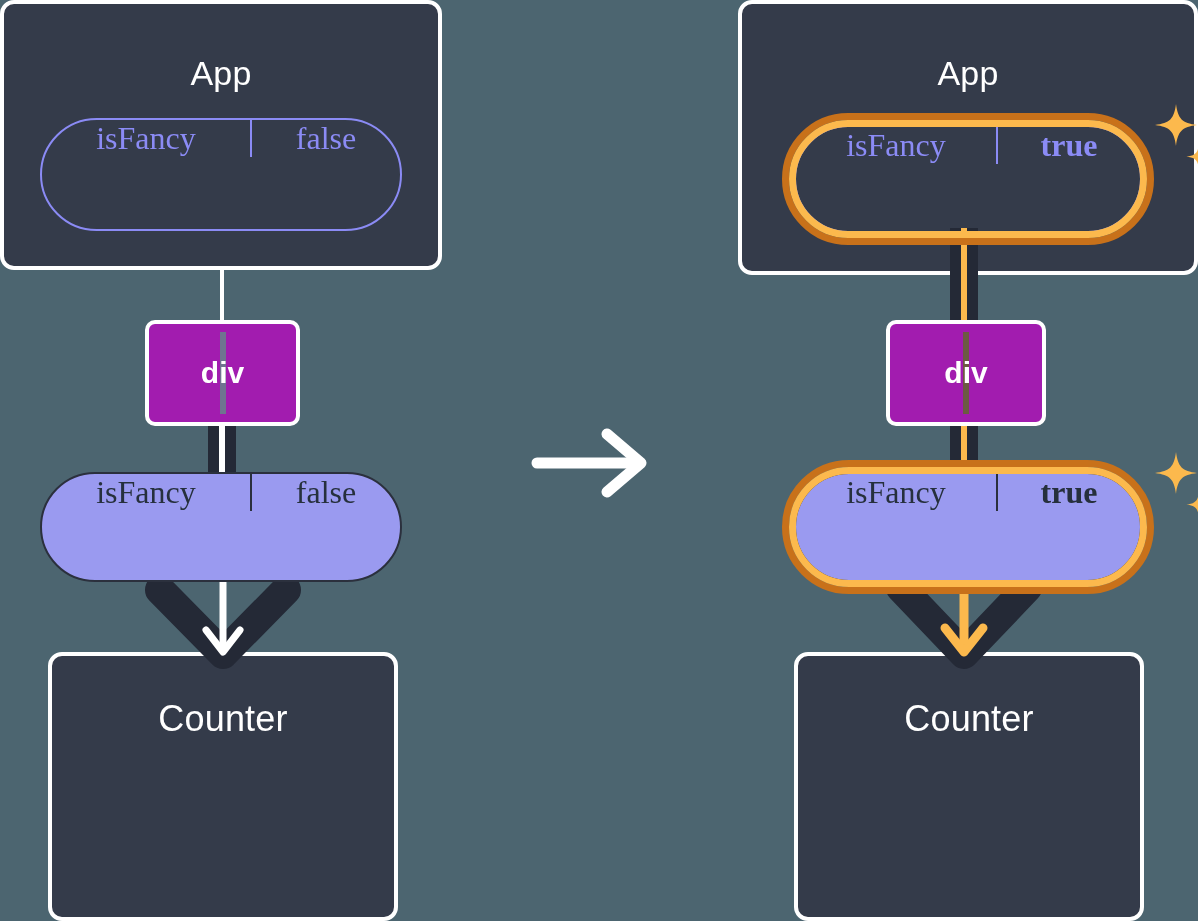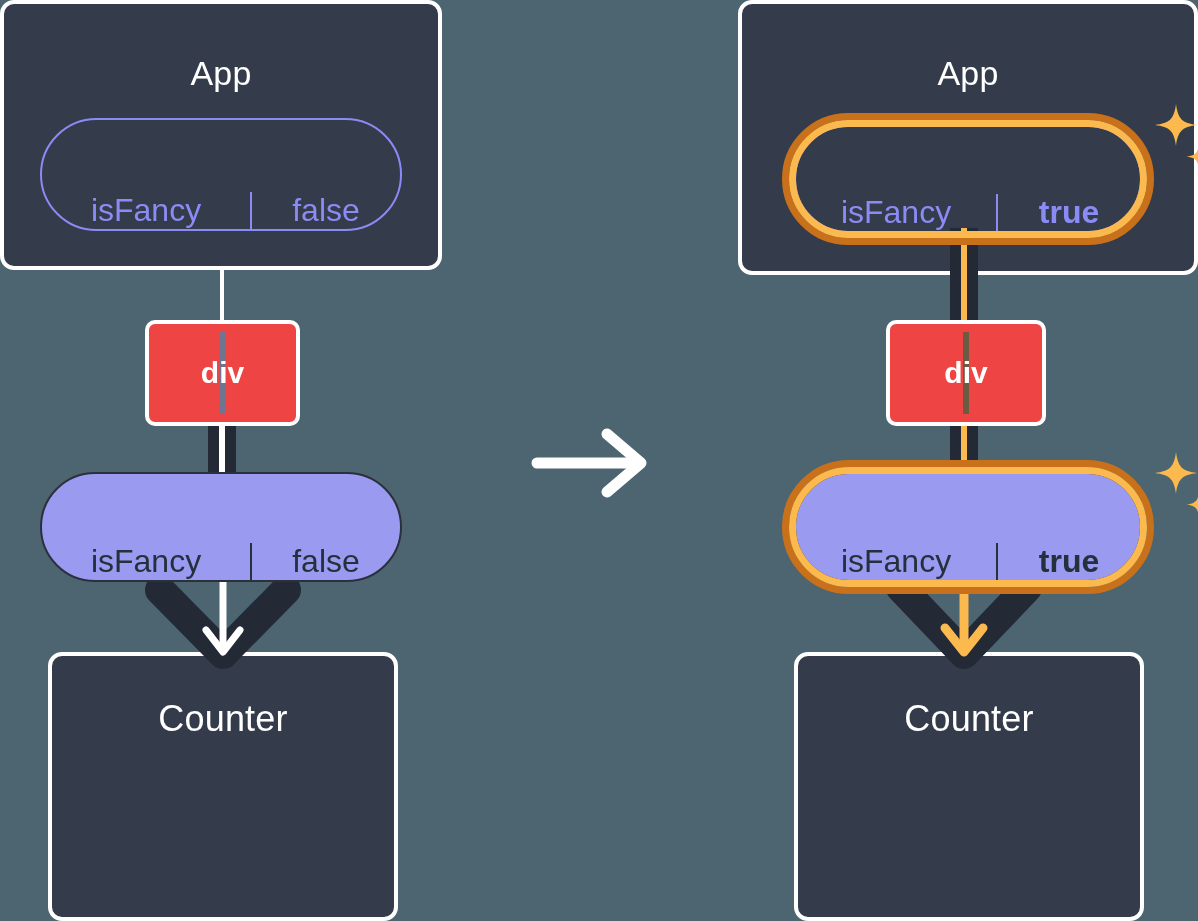--- a/index.html
+++ b/index.html
@@ -36,23 +36,24 @@
     letter-spacing:.2px;
   }
   .panel.left .app-card .card-title{top:50px;}
   .panel.right .app-card .card-title{top:50px;}
 
   
   .pill{
     position:absolute;
     box-sizing:border-box;
     display:flex;
-    align-items:flex-end;
+    align-items:flex-start;
     border-radius:999px;
     overflow:hidden;
+    font-family:Liberation Serif, serif;
   }
   .pill .cell{
     display:flex;align-items:center;justify-content:center;
     box-sizing:border-box;
     white-space:nowrap;
   }
   .pill.outline{
     border:2px solid #8b8bf5;
     background:transparent;
   }
@@ -72,21 +73,21 @@
   .app-pill .cell.key{width:208px;}
   .app-pill .cell.val{width:150px;}
 
   .panel.right .app-pill{left:56px;top:125px;width:348px;height:108px;}
   .panel.right .app-pill .cell.key{width:200px;}
   .panel.right .app-pill .cell.val{width:144px;}
 
   
   .div-box{
     position:absolute;
-    background:#ef4444;
+    background:#a21caf;
     border:4px solid #ffffff;
     border-radius:10px;
     box-sizing:border-box;
     display:flex;align-items:center;justify-content:center;
     color:#ffffff;font-size:30px;font-weight:bold;
     z-index:6;
   }
   .panel.left .div-box{left:145px;top:320px;width:155px;height:106px;}
   .panel.right .div-box{left:148px;top:320px;width:160px;height:106px;}
 

